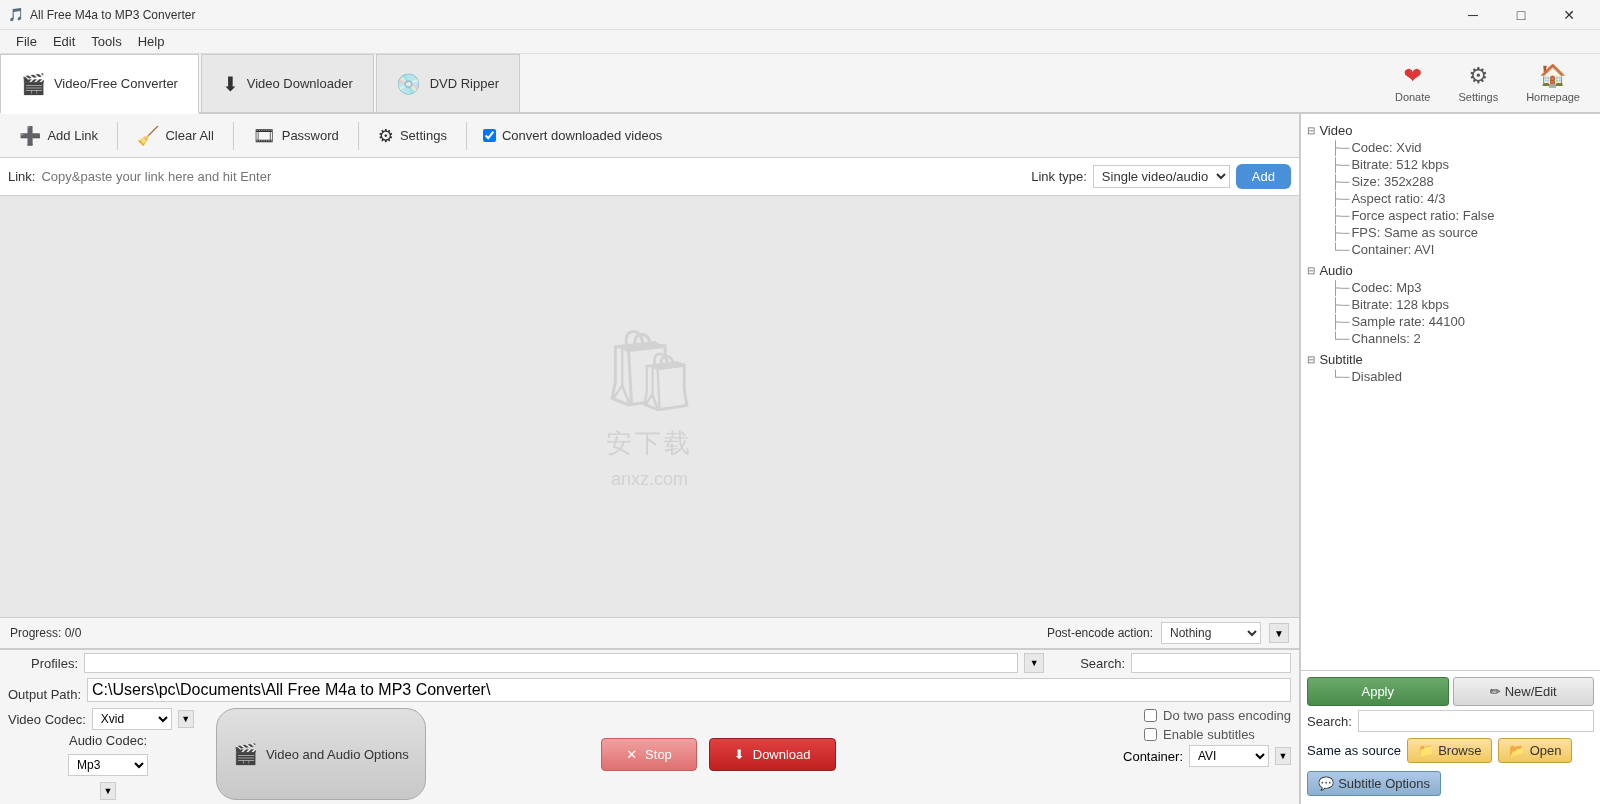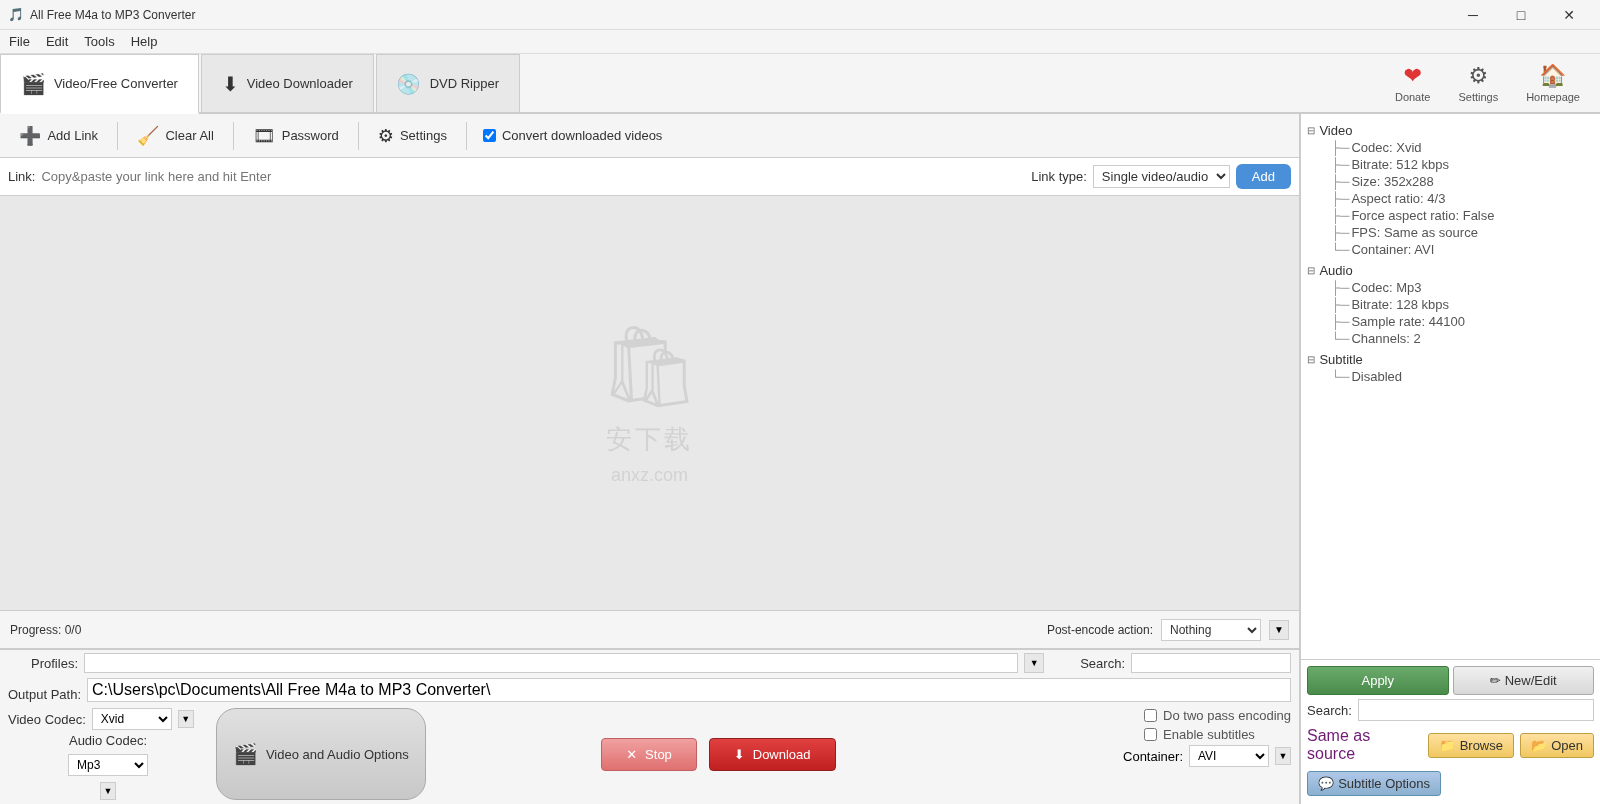--- a/index.html
+++ b/index.html
@@ -23,21 +23,21 @@
       border: none; background: transparent; cursor: pointer;
       font-size: 14px; color: #333; display: flex; align-items: center; justify-content: center;
     }
 
     
     .menu-bar {
       background: #f5f5f5;
       height: 24px;
       display: flex;
       align-items: center;
-      padding: 0 1px;
+      padding: 0 8px;
       border-bottom: 1px solid #ddd;
     }
     .menu-item {
       padding: 2px 8px; cursor: pointer; color: #333;
       border-radius: 2px;
     }
 
     
     .header-area {
       background: #f5f5f5;
@@ -142,21 +142,21 @@
       overflow: hidden;
     }
     .watermark {
       display: flex; flex-direction: column; align-items: center; gap: 8px;
       opacity: 0.35;
     }
 
     
     .progress-area {
       background: #f5f5f5;
-      height: 39px;
+      height: 32px;
       border-top: 1px solid #ccc;
       border-bottom: 1px solid #ccc;
       display: flex;
       align-items: center;
       padding: 0 10px;
       gap: 8px;
     }
     .progress-label { color: #333; font-size: 12px; }
     .post-encode {
       margin-left: auto;
@@ -257,21 +257,21 @@
     .new-edit-btn {
       flex: 1; background: linear-gradient(to bottom, #f0f0f0, #d8d8d8);
       color: #333; border: 1px solid #aaa; border-radius: 3px;
       padding: 6px; cursor: pointer; font-size: 13px; text-align: center;
       display: flex; align-items: center; justify-content: center; gap: 4px;
     }
     .search-row { display: flex; align-items: center; gap: 6px; }
     .search-label { color: #333; }
     .search-input { flex: 1; border: 1px solid #ccc; padding: 3px 4px; font-size: 12px; }
     .same-as-source-row { display: flex; align-items: center; gap: 6px; padding: 2px 0; }
-    .same-as-source { color: #701a75; font-size: 16px; }
+    .same-as-source { color: #0f172a; font-size: 13px; }
     .browse-btn, .open-btn {
       display: flex; align-items: center; gap: 4px;
       background: linear-gradient(to bottom, #ffe0a0, #f0c860);
       border: 1px solid #c0a040; border-radius: 3px;
       padding: 4px 10px; cursor: pointer; font-size: 12px; color: #333;
     }
 
     
     .va-icon { font-size: 20px; }
 

